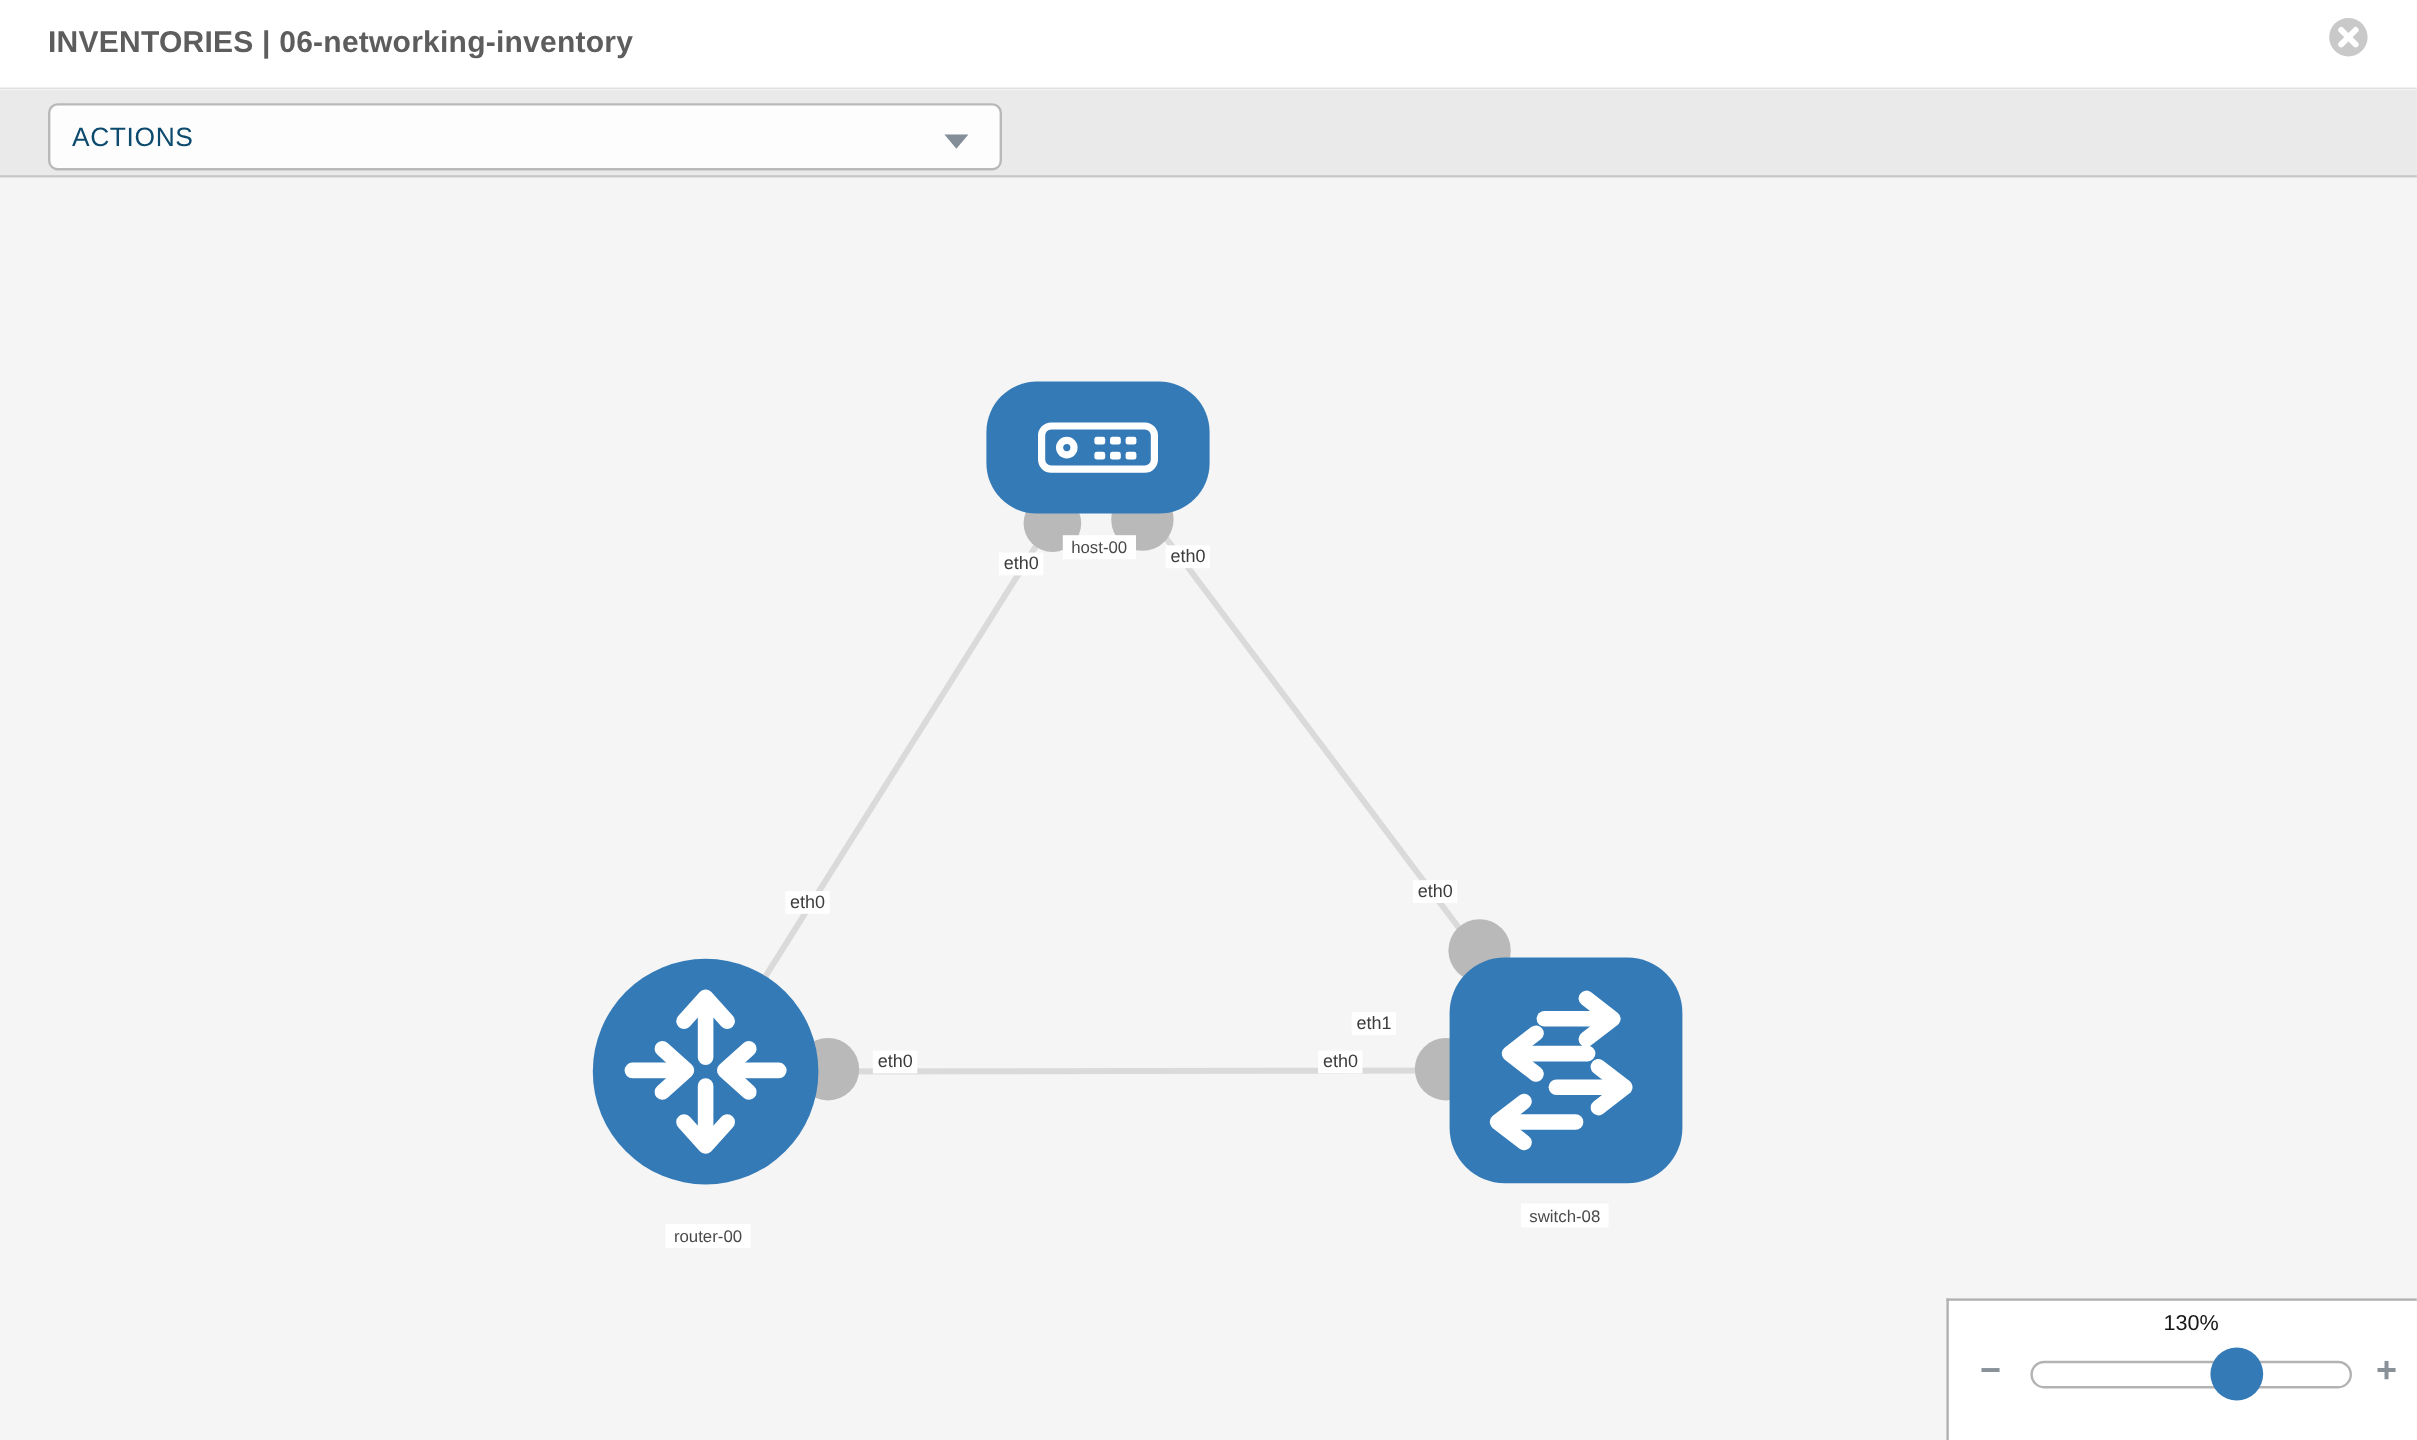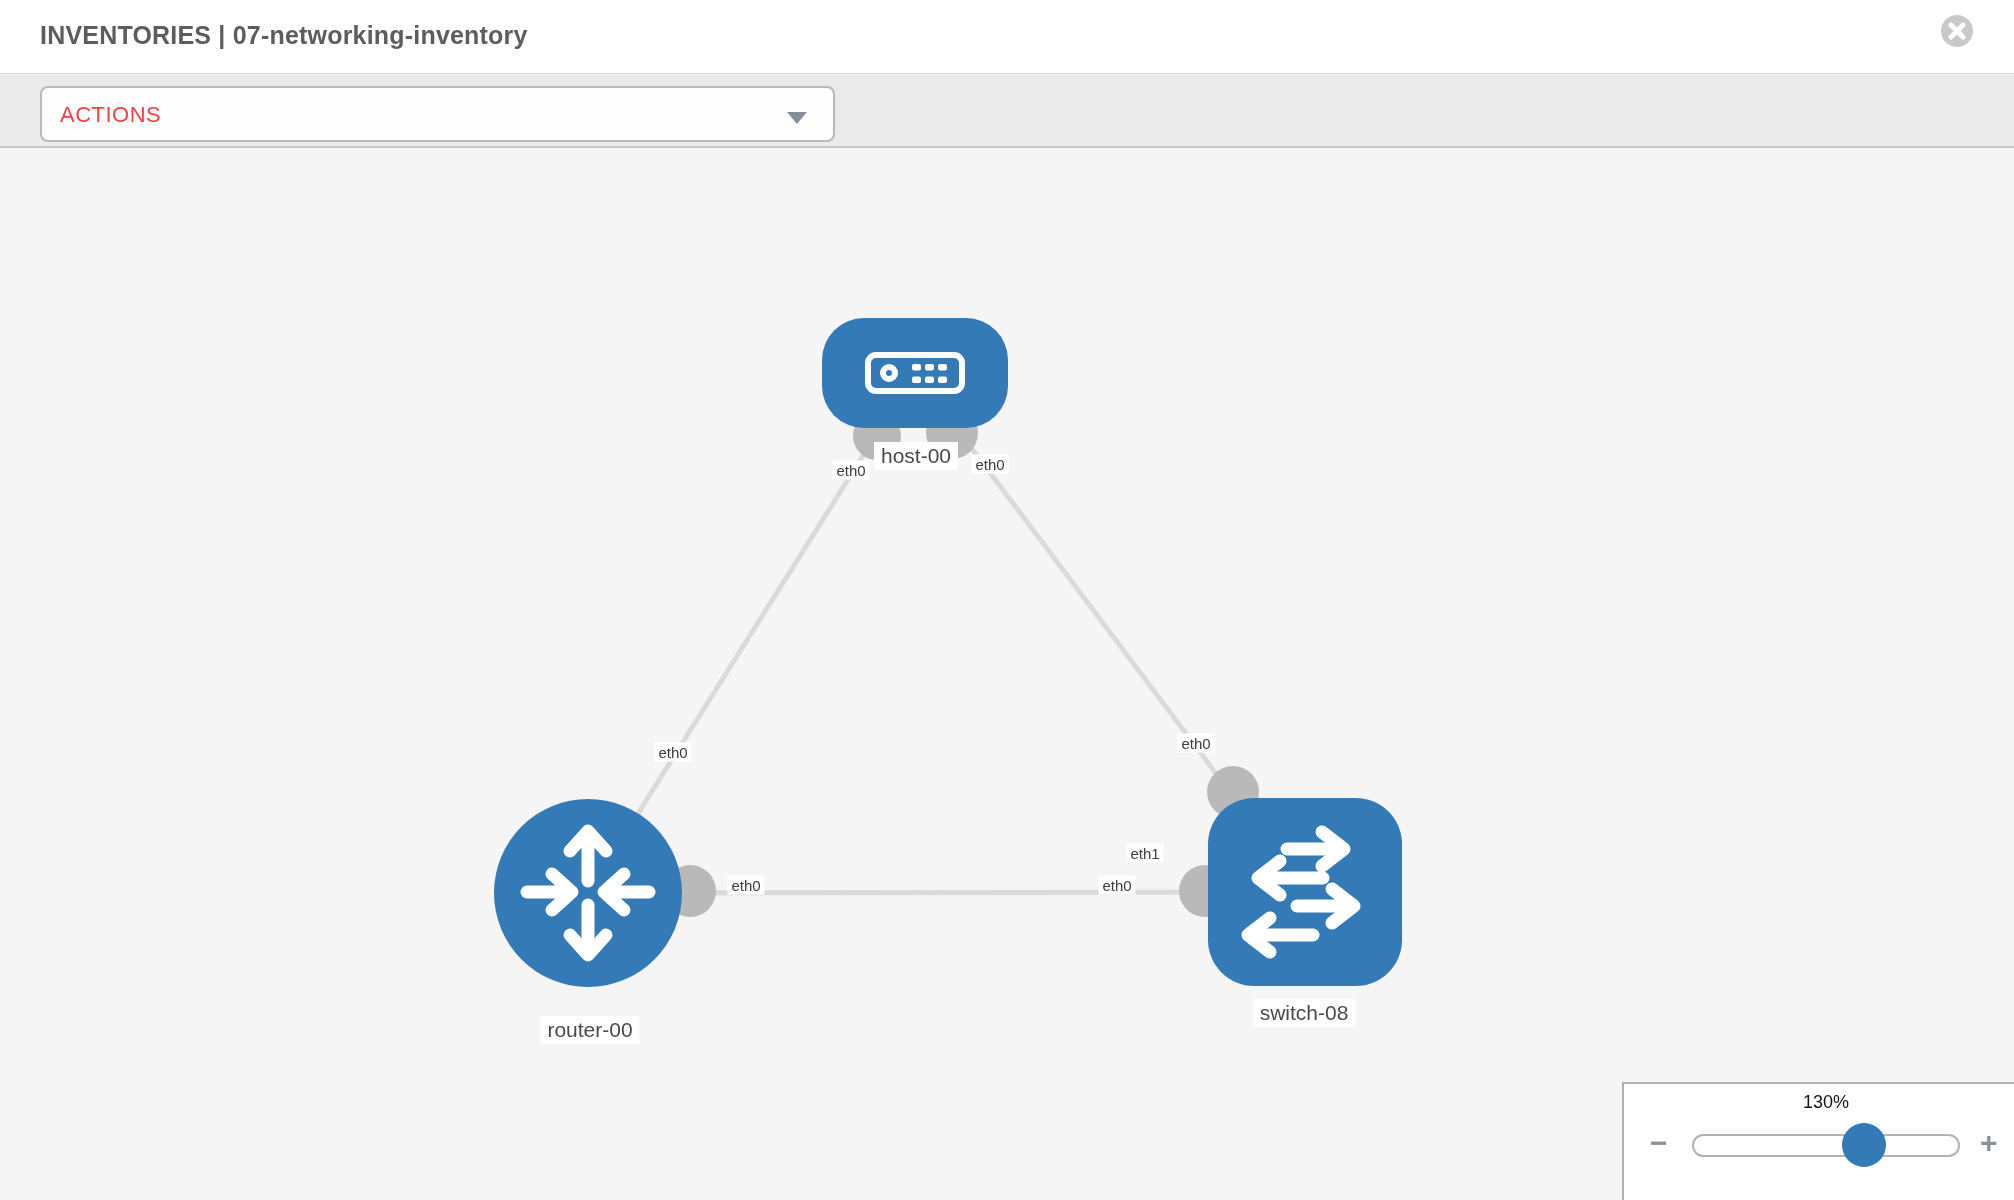--- a/index.html
+++ b/index.html
@@ -13,37 +13,37 @@
     font-weight:700; color:#5d5d5d; letter-spacing:0.2px; }
   #close-btn { position:absolute; left:1940px; top:14px; width:34px; height:34px;
     cursor:pointer; }
 
   
   #toolbar { position:absolute; left:0; top:75px; width:2014px; height:73px;
     background:#eaeaea; border-bottom:2px solid #c6c6c6; }
   .select-box { position:absolute; top:11px; height:56px; width:795px;
     background:#fdfdfd; border:2px solid #b9b9b9; border-radius:8px; }
   .select-label { position:absolute; left:18px; top:14px; font-size:22px;
-    color:#ef4444; letter-spacing:0.5px; }
+    color:#0c4a6e; letter-spacing:0.5px; }
   .caret { position:absolute; right:26px; top:24px; width:0; height:0;
     border-left:10px solid transparent; border-right:10px solid transparent;
     border-top:12px solid #848e98; }
   #actions-select { left:40px; }
   #search-select  { left:1183px; }
   .tool-icon { position:absolute; top:95px; width:38px; height:38px; }
   #wrench-icon { left:1047px; }
   #key-icon    { left:1116px; }
 
   
   #canvas { position:absolute; left:0; top:148px; width:2014px; height:856px;
     background:#f5f5f5; }
   #graph-svg { position:absolute; left:0; top:0; }
 
   .node-label { position:absolute; transform:translate(-50%,-50%);
-    background:#ffffff; color:#4a4a4a; font-size:21px; padding:2px 7px;
+    background:#ffffff; color:#4a4a4a; font-size:14px; padding:2px 7px;
     white-space:nowrap; z-index:3; }
   .eth-label { position:absolute; transform:translate(-50%,-50%);
     background:#ffffff; color:#3c3c3c; font-size:15px; padding:1px 4px;
     white-space:nowrap; z-index:2; }
 
   
   #zoom-panel { position:absolute; left:1622px; top:1082px; width:392px;
     height:118px; background:#ffffff; border-left:2px solid #b0b0b0;
     border-top:2px solid #b0b0b0; }
   #zoom-level { position:absolute; left:68px; top:8px; width:268px;
@@ -54,21 +54,21 @@
   #zoom-plus  { left:356px; }
   #zoom-track { position:absolute; left:68px; top:50px; width:268px; height:23px;
     background:#ffffff; border:2px solid #b3b3b3; border-radius:12px; cursor:pointer; }
   #zoom-handle { position:absolute; left:218px; top:39px; width:44px; height:44px;
     border-radius:50%; background:#337ab7; cursor:grab; }
 </style>
 </head>
 <body>
 
 <div id="header">
-  <span id="page-title">INVENTORIES | 07-networking-inventory</span>
+  <span id="page-title">INVENTORIES | 06-networking-inventory</span>
   <svg id="close-btn" viewBox="0 0 34 34">
     <circle cx="17" cy="17" r="16" fill="#c9c9c9"></circle>
     <path d="M11 11 L23 23 M23 11 L11 23" stroke="#ffffff" stroke-width="5" stroke-linecap="round"></path>
   </svg>
 </div>
 
 <div id="toolbar">
   <div id="actions-select" class="select-box">
     <span class="select-label">ACTIONS</span>
     <span class="caret"></span>

